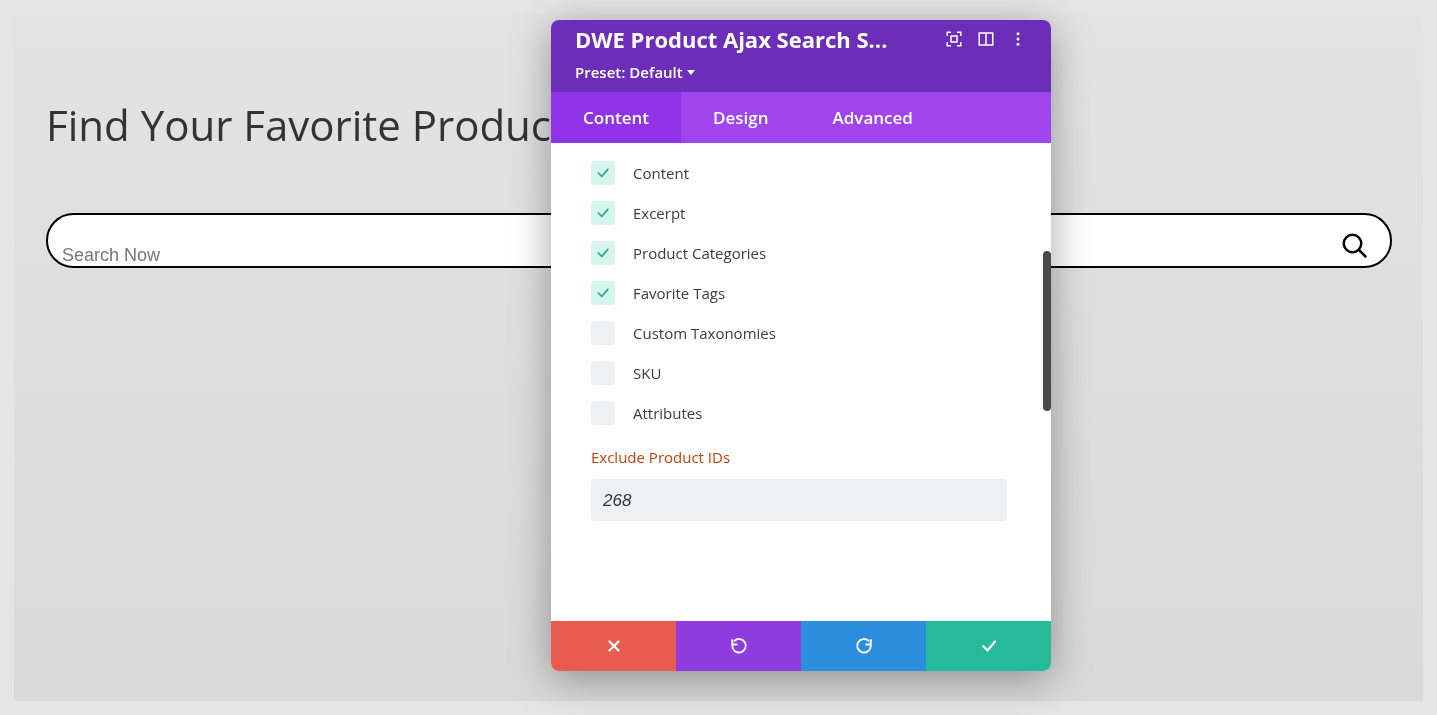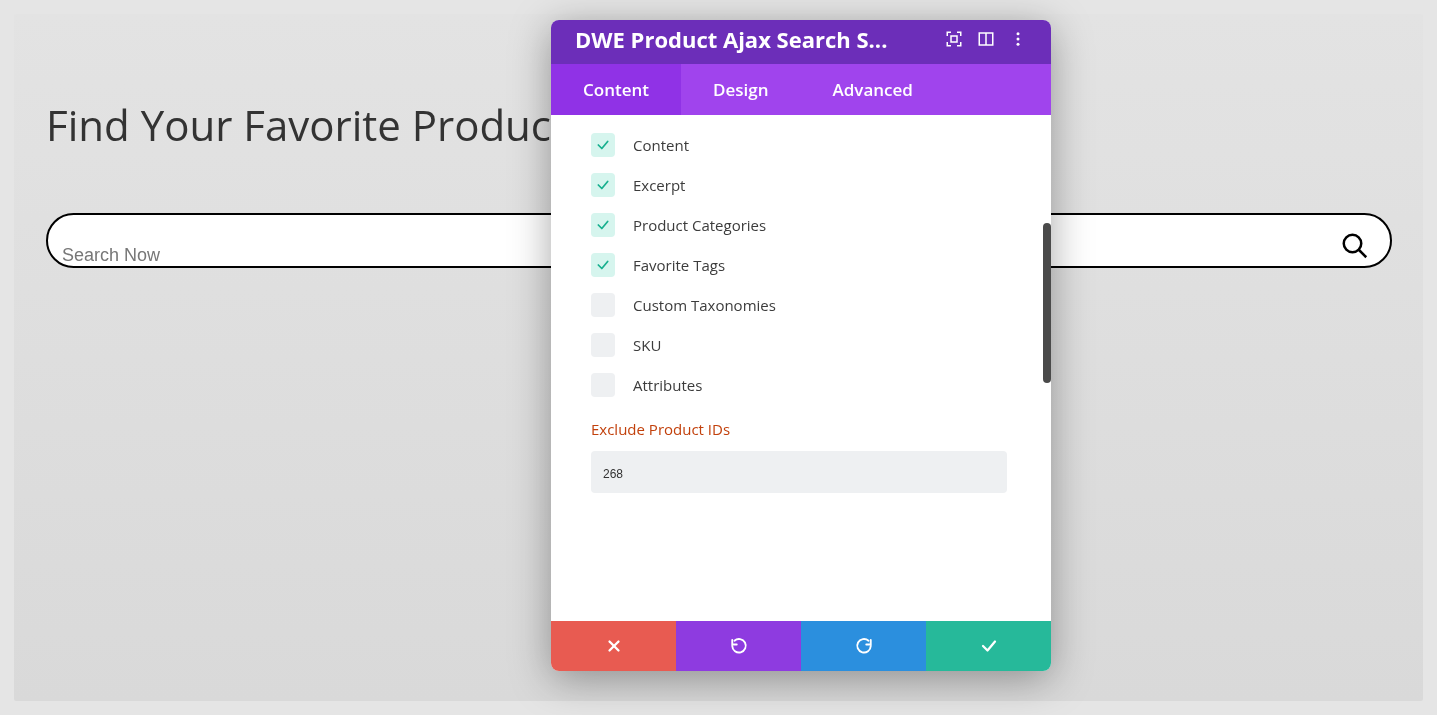--- a/index.html
+++ b/index.html
@@ -158,23 +158,24 @@
   .exclude-input-wrap {
     background: #eef0f2;
     border-radius: 4px;
     padding: 10px 12px;
     margin-right: 20px;
   }
   .exclude-input {
     border: none;
     outline: none;
     background: transparent;
-    font-size: 12px;
+    font-size: 17px;
     width: 100%;
     color: #333;
+    font-style: italic;
   }
   .scroll-indicator {
     position: absolute;
     right: 0;
     top: 108px;
     width: 8px;
     height: 160px;
     background: #4a4a4a;
     border-radius: 4px;
   }
@@ -234,20 +235,25 @@
         </svg>
       </span>
       <span class="header-icon">
         <svg viewBox="0 0 24 24" fill="#fff">
           <circle cx="12" cy="5" r="2"></circle>
           <circle cx="12" cy="12" r="2"></circle>
           <circle cx="12" cy="19" r="2"></circle>
         </svg>
       </span>
     </div>
+    <div class="preset-row">
+      <span>Preset:</span>
+      <span>Default</span>
+      <span class="caret-down"></span>
+    </div>
   </div>
 
   <div class="tabs">
     <div class="tab active">Content</div>
     <div class="tab">Design</div>
     <div class="tab">Advanced</div>
   </div>
 
   <div class="modal-body">
     <div id="check-list">

